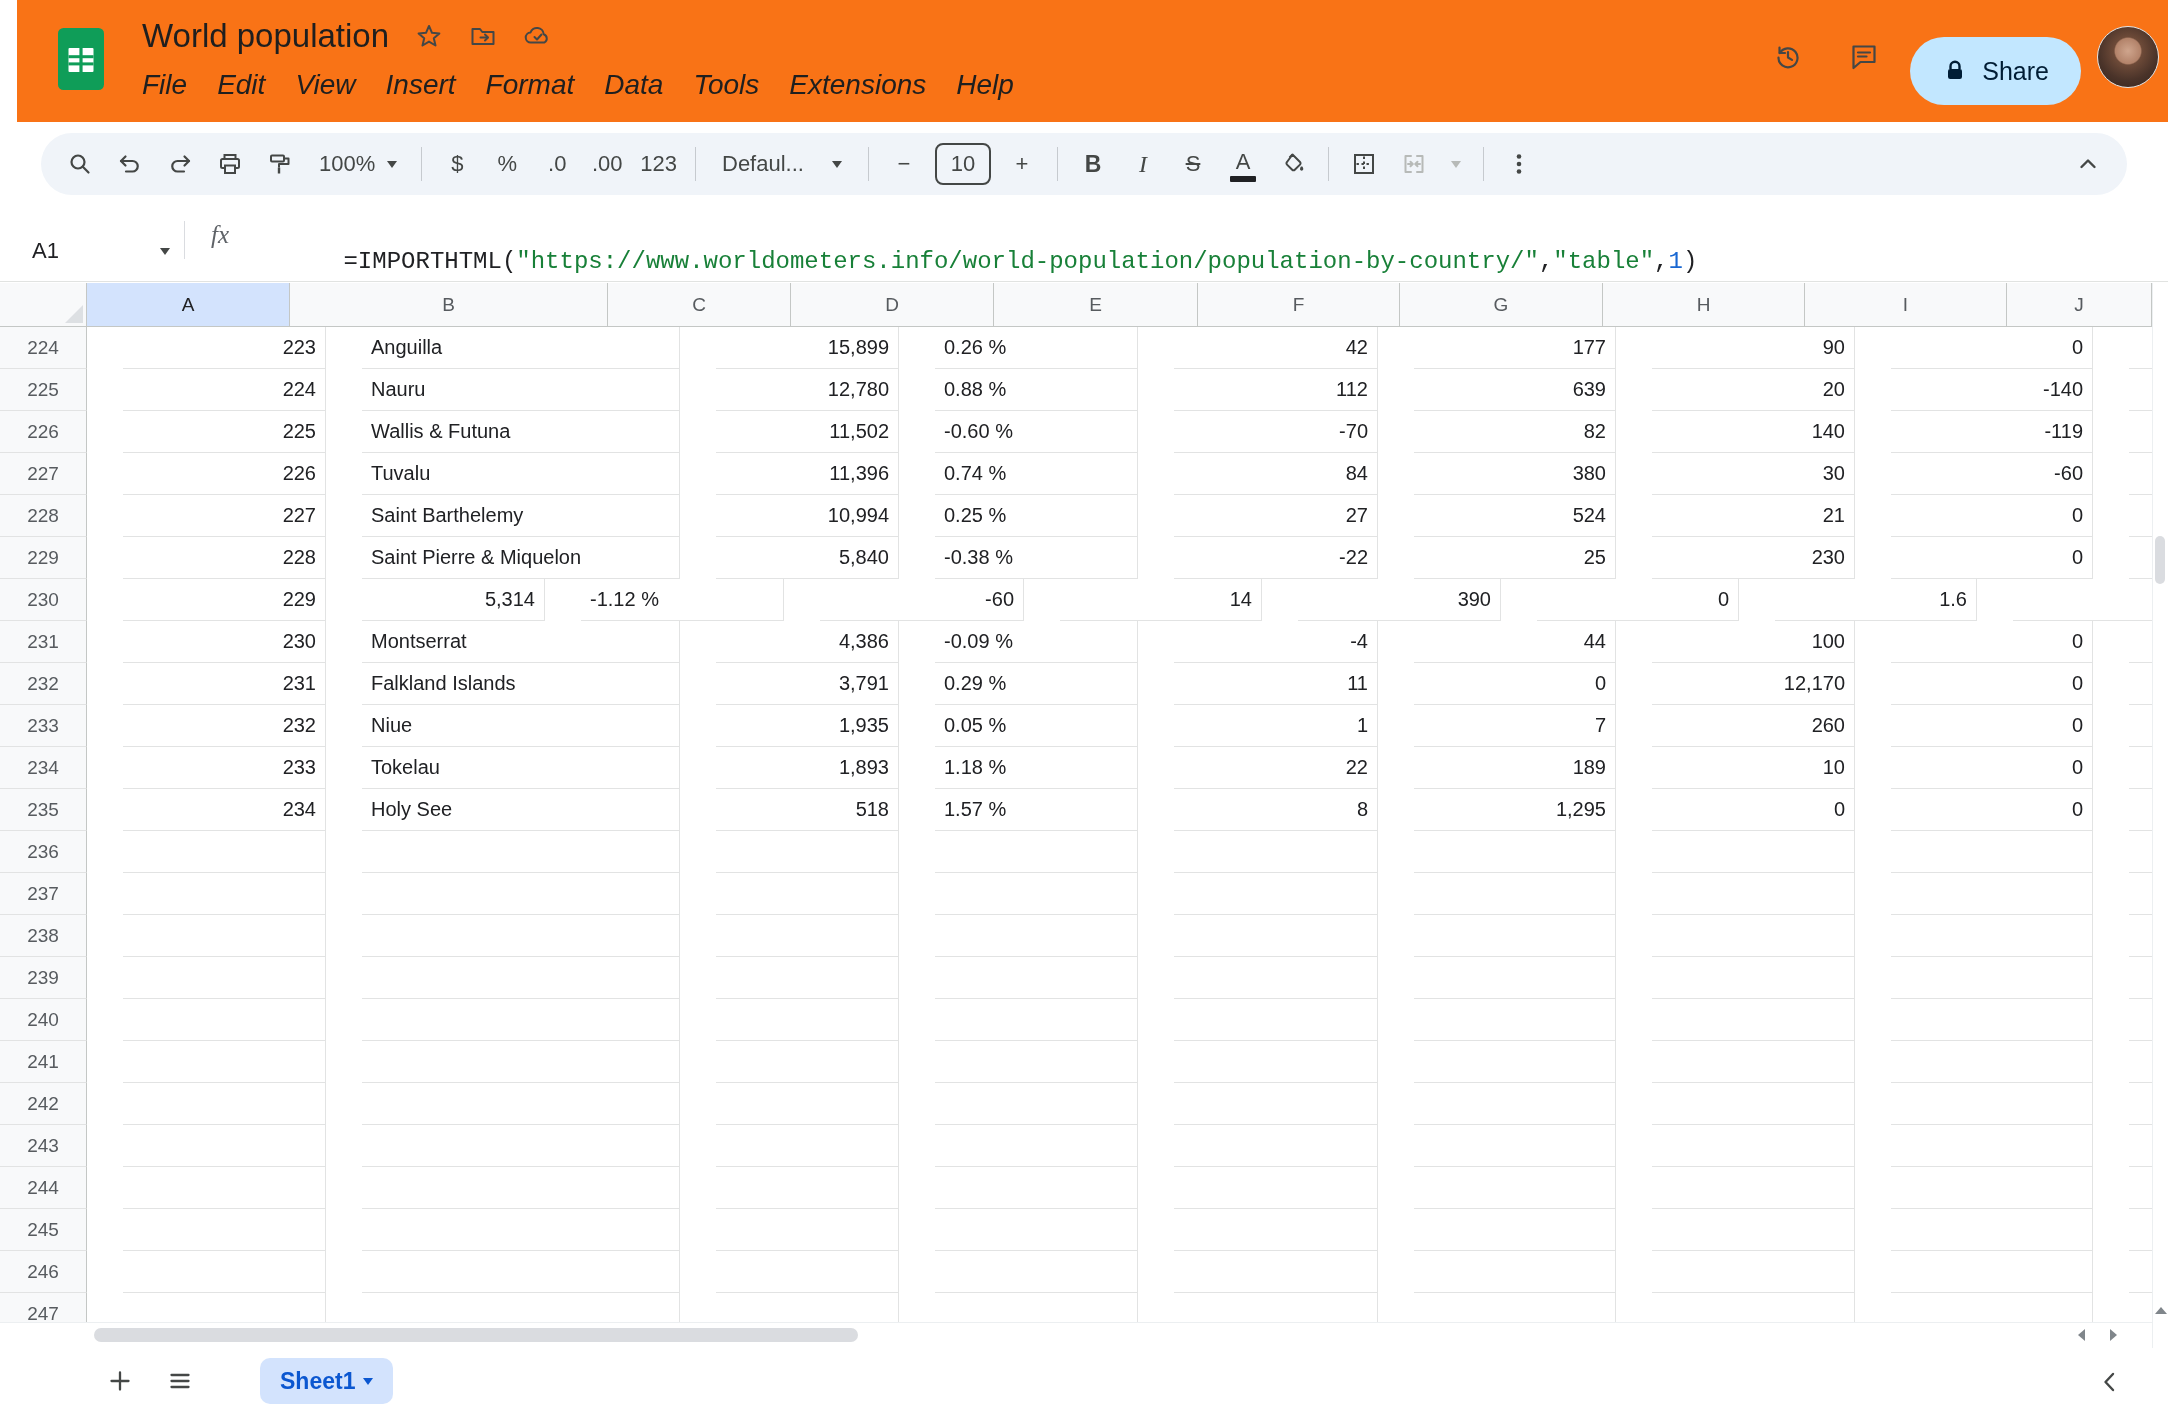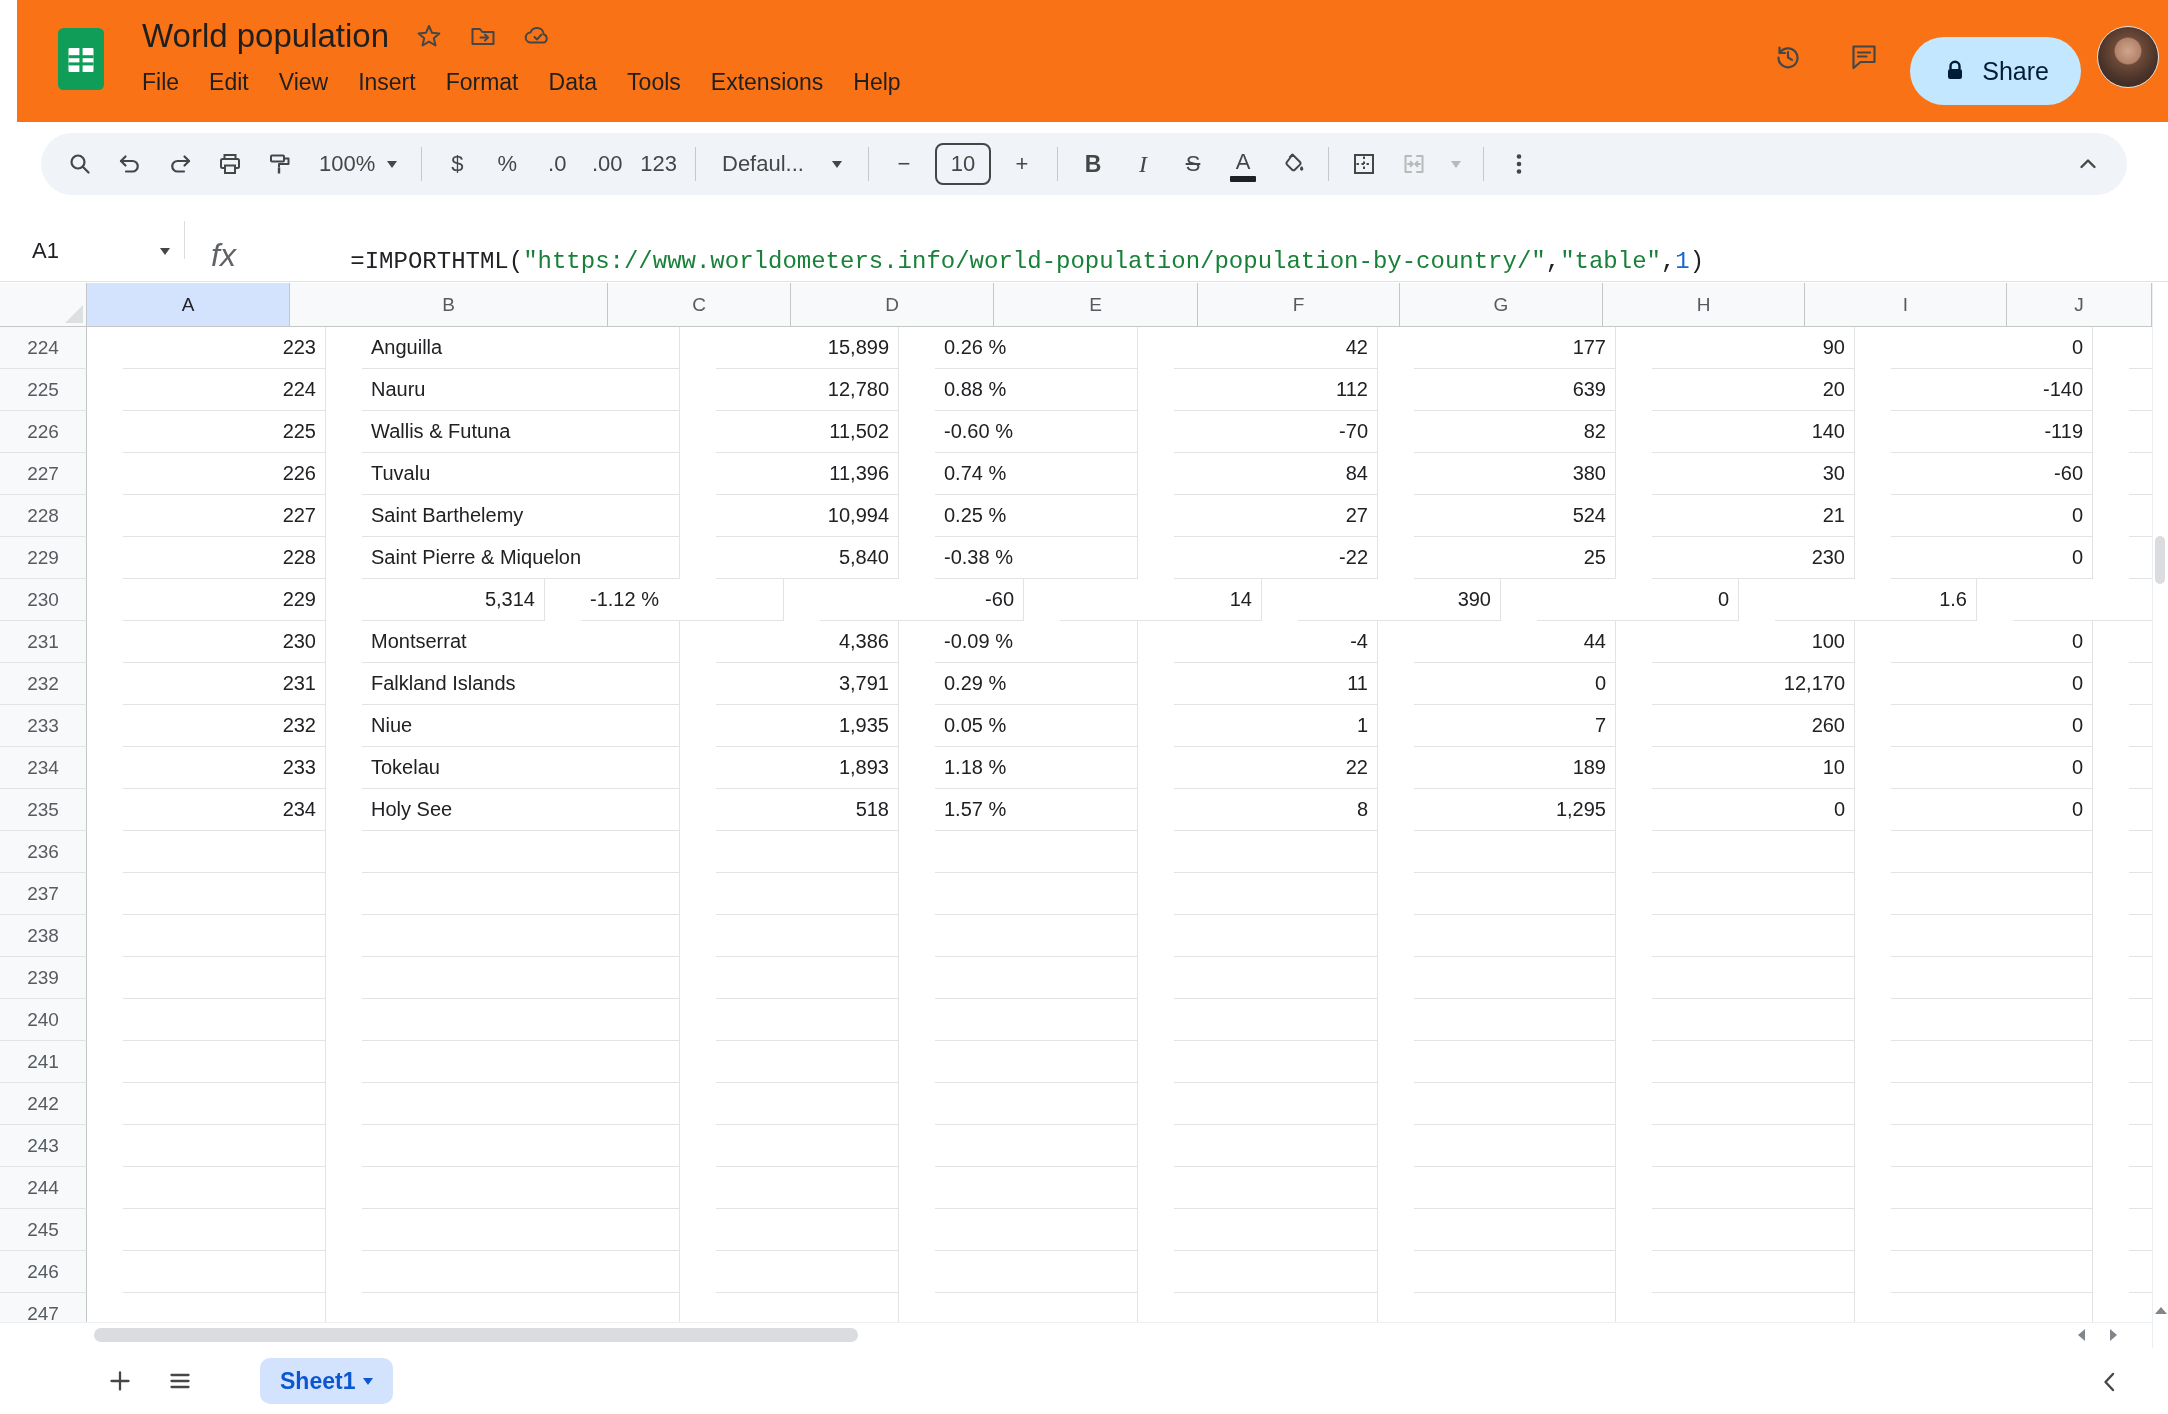--- a/index.html
+++ b/index.html
@@ -10,21 +10,21 @@
   .app{position:relative;width:2168px;height:1414px;background:#fff;}
 
   
   .topbar{position:absolute;left:17px;top:0;width:2168px;height:122px;background:#f97316;}
   .logo{position:absolute;left:41px;top:28px;}
   .title-wrap{position:absolute;left:125px;top:12px;}
   .title-row{display:flex;align-items:center;gap:26px;height:48px;}
   .doc-title{font-size:33px;color:#1f1f1f;}
   .title-icon{display:flex;color:var(--icon-gray,#444746);}
   .menubar{display:flex;margin-left:-15px;margin-top:4px;}
-  .menu-item{font-size:23px;color:#1f1f1f;padding:5px 15px;border-radius:8px;white-space:nowrap;}
+  .menu-item{font-size:28px;color:#1f1f1f;padding:5px 15px;border-radius:8px;white-space:nowrap;font-style:italic;}
   .topbar-right{position:absolute;right:26px;top:22px;height:70px;display:flex;align-items:center;gap:16px;}
   .icon-btn{width:60px;height:60px;border-radius:50%;display:flex;align-items:center;justify-content:center;color:var(--icon-gray,#444746);}
   .share-btn{display:flex;align-items:center;gap:14px;background:var(--share-bg,#c2e7ff);color:var(--share-text,#001d35);height:68px;padding:0 32px;border-radius:34px;font-size:25px;font-weight:500;margin-top:28px;}
   .avatar{width:60px;height:60px;border-radius:50%;border:1px solid #e4e4e4;
     background:radial-gradient(circle at 50% 40%, #cfa58d 0%, #b3836a 27%, #6d4a38 30%, #4a3329 62%, #33241d 100%);}
 
   
   .toolbar{position:absolute;left:41px;right:41px;top:133px;height:62px;background:var(--toolbar-bg,#f0f4f9);
     border-radius:31px;display:flex;align-items:center;padding:0 14px;color:var(--icon-gray,#444746);box-sizing:border-box;}
   .tb-btn{min-width:50px;height:48px;padding:0 8px;border-radius:24px;display:flex;align-items:center;justify-content:center;
@@ -42,21 +42,21 @@
   .text-color-btn{flex-direction:column;gap:3px;line-height:1;padding-top:4px;}
   .color-bar{width:26px;height:6px;background:#202124;border-radius:1px;}
   .grayed{color:#b7bab8;}
   .spacer{flex:1;}
 
   
   .formula-bar{position:absolute;left:0;right:0;top:221px;height:61px;display:flex;border-bottom:1px solid #e1e3e1;background:#fff;box-sizing:border-box;}
   .name-box{width:170px;padding-left:32px;display:flex;align-items:center;justify-content:space-between;font-size:22px;color:#202124;box-sizing:border-box;}
   .name-box .caret{color:#444746;}
   .fb-sep{width:1px;height:38px;background:#dadce0;margin-left:14px;}
-  .fx{font-family:Liberation Sans, sans-serif;font-style:italic;font-size:32px;color:#5f6368;margin:16px 28px 0 26px;}
+  .fx{font-family:Liberation Serif, serif;font-style:italic;font-size:25px;color:#5f6368;margin:0 28px 0 26px;}
   .formula-text{font-family:"Liberation Mono","DejaVu Sans Mono",monospace;font-size:24px;color:#202124;white-space:pre;}
   .f-green{color:var(--formula-string-green,#188038);}
   .f-blue{color:var(--formula-number-blue,#1967d2);}
 
   
   .grid{position:absolute;left:0;top:283px;width:2152px;height:1065px;overflow:hidden;background:#fff;}
   .col-row{display:flex;height:44px;}
   .corner{width:87px;flex:none;background:var(--header-bg,#f8f9fa);border-right:1px solid var(--header-line,#c4c7c5);
     border-bottom:1px solid var(--header-line,#c4c7c5);box-sizing:border-box;position:relative;}
   .corner::after{content:"";position:absolute;right:3px;bottom:3px;width:0;height:0;

